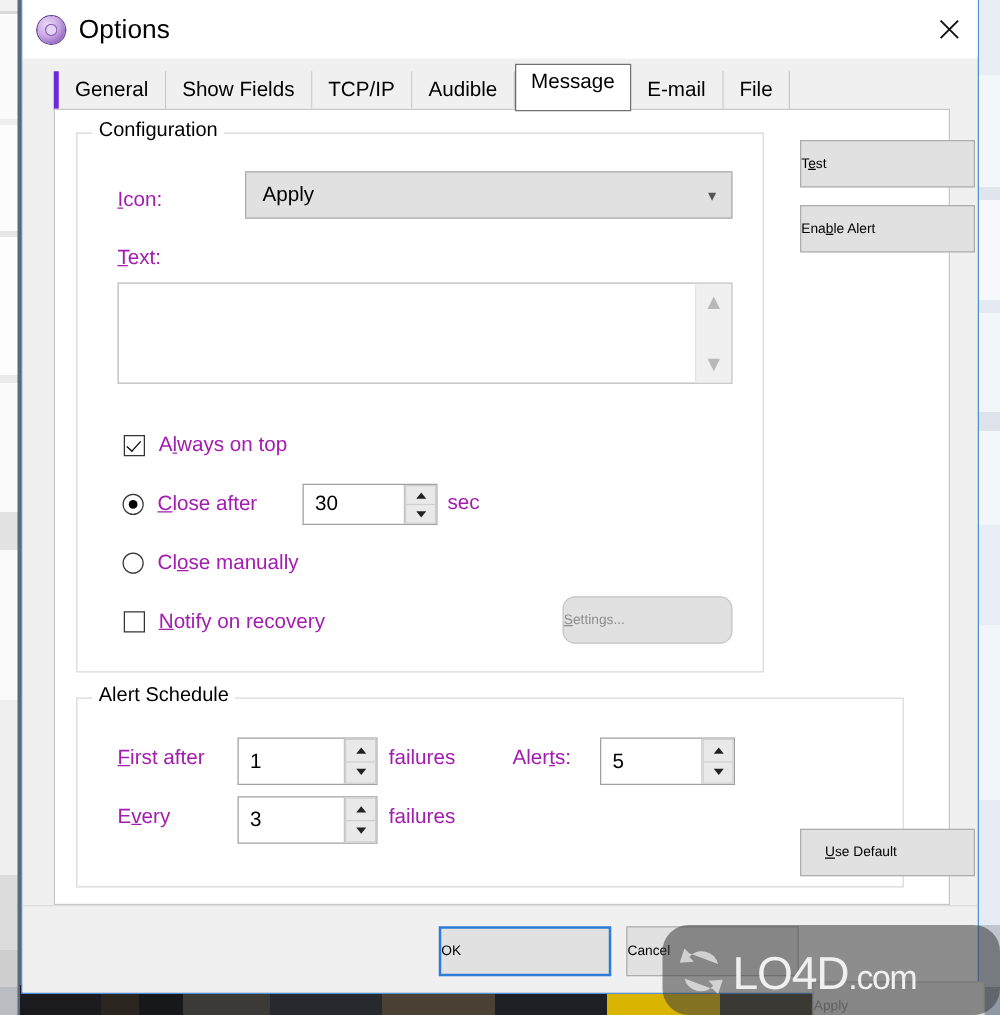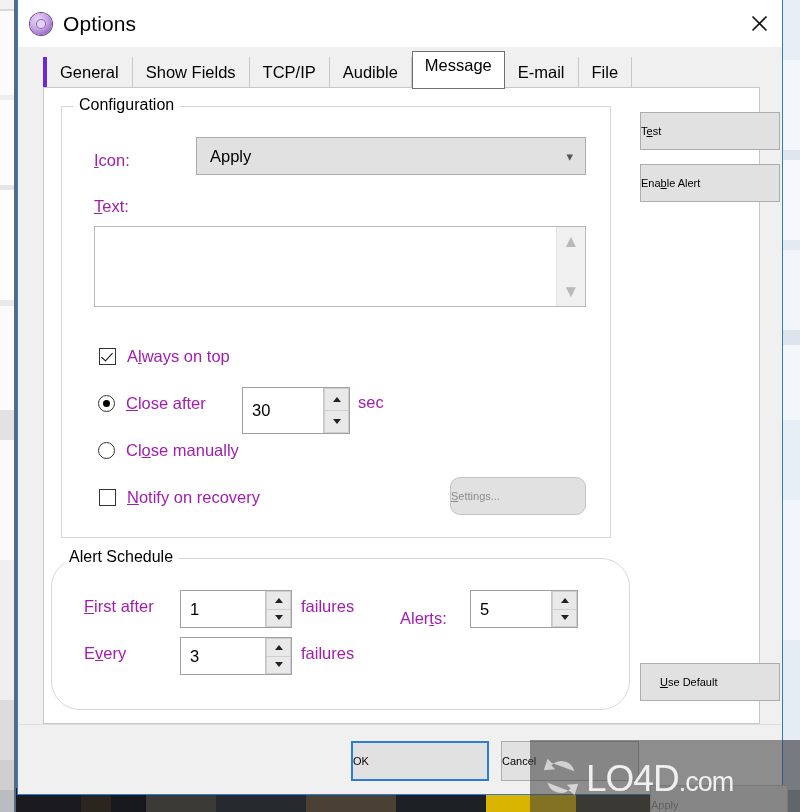--- a/index.html
+++ b/index.html
@@ -222,21 +222,21 @@
   #footer {
     height:70px; background:#f0f0f0; flex:none; position:relative;
     border-top:1px solid #dcdcdc;
   }
 
   
   #watermark {
     position:absolute; right:0; bottom:0; width:270px; height:72px;
     background:rgba(60,60,60,0.55);
     display:flex; align-items:center; justify-content:flex-start;
-    pointer-events:none; overflow:hidden;
+    pointer-events:none; overflow:hidden;border-radius:21px;
   }
   #watermark .wm-ico {
     position:absolute; left:8px; top:14px; width:46px; height:46px;
     opacity:.85;
   }
   #watermark .wm-text {
     position:absolute; left:56px; top:18px;
     font-size:37px; color:#f0f0f0; letter-spacing:-1px;
     font-family:"Liberation Sans", sans-serif;
   }
@@ -324,21 +324,21 @@
             <span>A</span><span class="u">l</span><span>ways on top</span>
           </span>
         </div>
 
         <div class="ctl" style="position:absolute; left:36px; top:287px;">
           <span class="rbox checked"></span>
           <span class="lbl">
             <span></span><span class="u">C</span><span>lose after</span>
           </span>
         </div>
-        <div class="spin" style="position:absolute; left:180px; top:280px; width:108px; height:47px;">
+        <div class="spin" style="position:absolute; left:180px; top:280px; width:108px; height:33px;">
           <input value="30" style="">
           <div class="btns">
             <div>
                 <i class="arrow-up"></i>
               </div>
             <div>
                 <i class="arrow-dn"></i>
               </div>
           </div>
         </div>
@@ -358,40 +358,40 @@
           </span>
         </div>
 
         <div class="btn disabled" style="position:absolute; left:388px; top:370px; width:136px; height:38px;border-radius:10px;">
           <span>
             <span></span><span class="u">S</span><span>ettings...</span>
           </span>
         </div>
       </div>
 
-      <div class="group" style="left:7px; top:470px; width:579px; height:152px;border-radius:29px;">
+      <div class="group" style="left:17px; top:470px; width:662px; height:152px;">
         <div class="glabel">Alert Schedule</div>
 
         <div class="lbl" style="position:absolute; left:32px; top:38px;">
           <span></span><span class="u">F</span><span>irst after</span>
         </div>
         <div class="spin" style="position:absolute; left:128px; top:31px; width:112px; height:38px;">
           <input value="1" style="">
           <div class="btns">
             <div>
                 <i class="arrow-up"></i>
               </div>
             <div>
                 <i class="arrow-dn"></i>
               </div>
           </div>
         </div>
         <div class="lbl" style="position:absolute; left:249px; top:38px;">failures</div>
 
-        <div class="lbl" style="position:absolute; left:348px; top:38px;margin-top:12px;">
+        <div class="lbl" style="position:absolute; left:348px; top:38px;">
           <span>Aler</span><span class="u">t</span><span>s:</span>
         </div>
         <div class="spin" style="position:absolute; left:418px; top:31px; width:108px; height:38px;">
           <input value="5" style="">
           <div class="btns">
             <div>
                 <i class="arrow-up"></i>
               </div>
             <div>
                 <i class="arrow-dn"></i>

